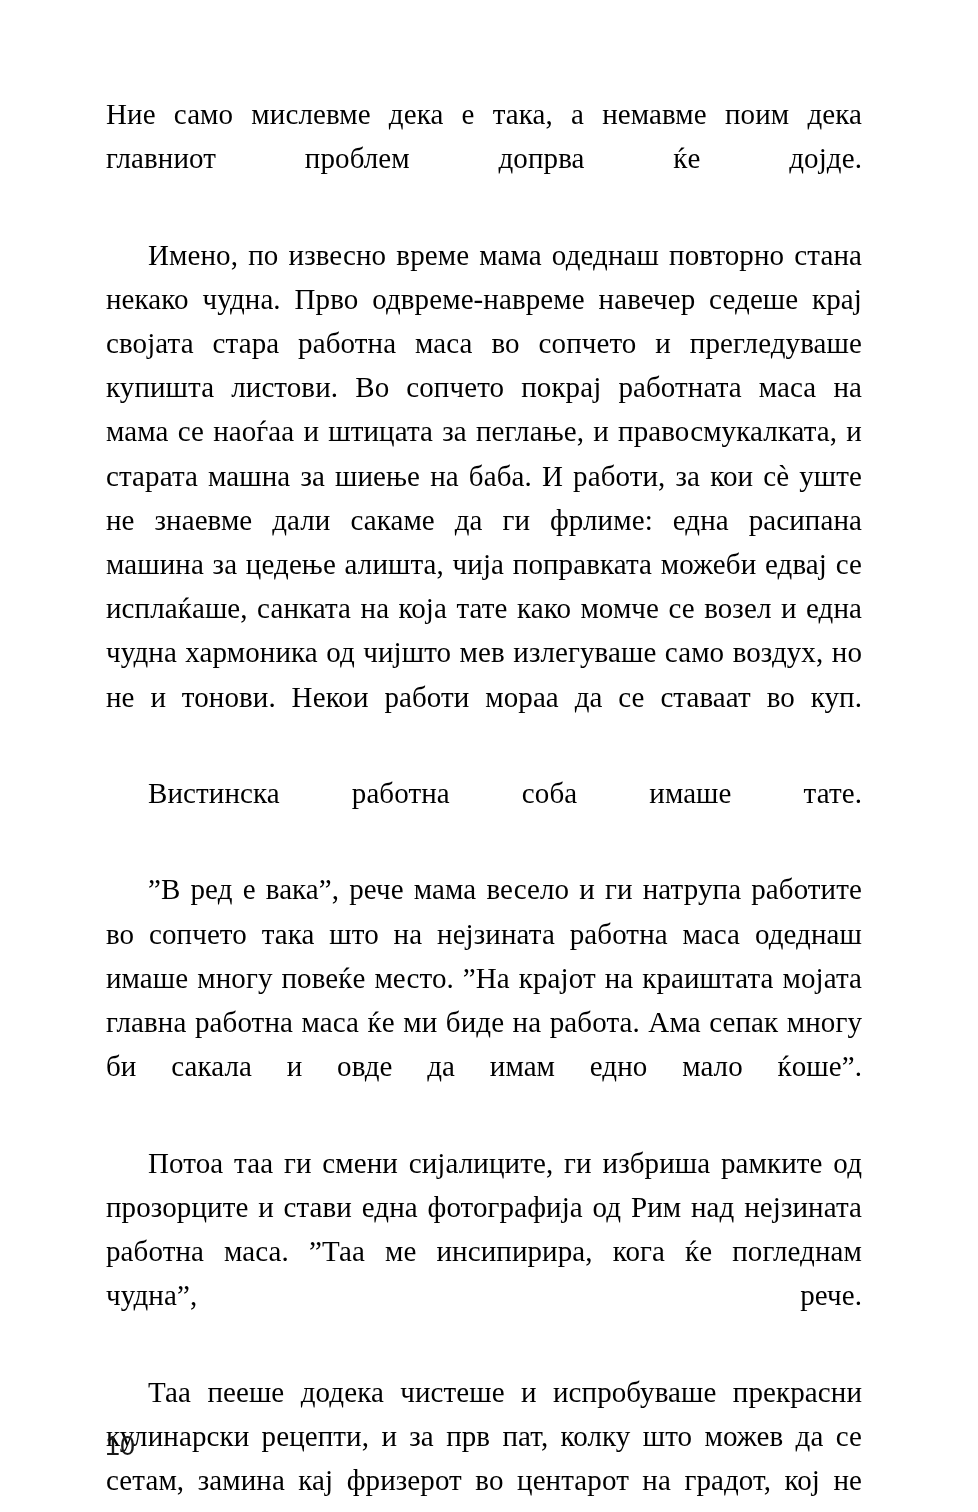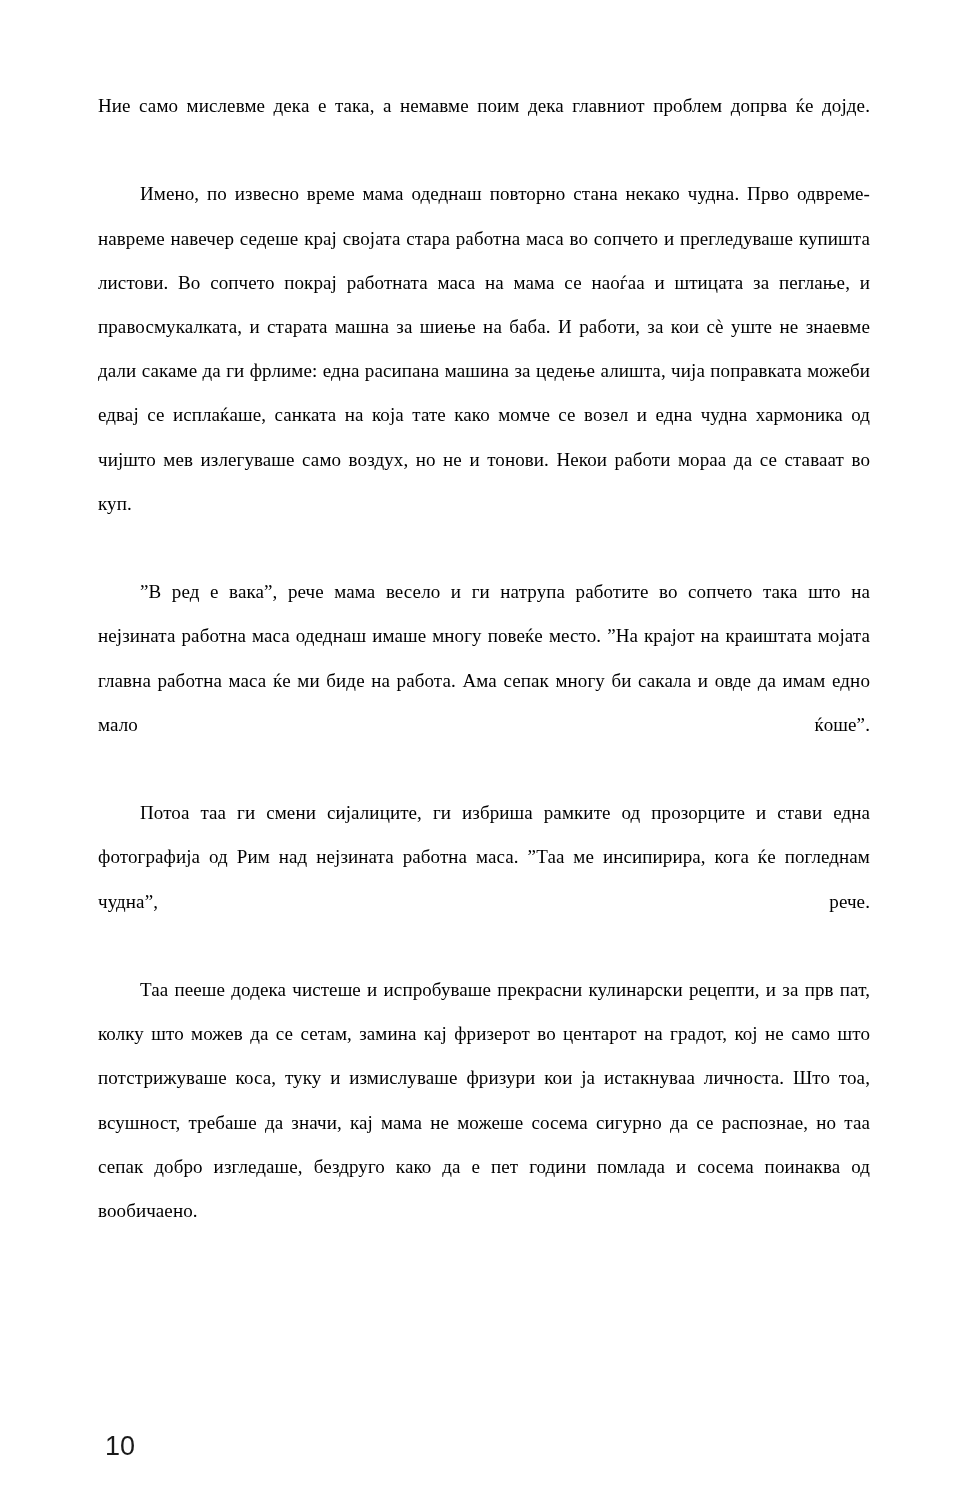--- a/index.html
+++ b/index.html
@@ -26,24 +26,24 @@
   }
 
   .text-block {
     position: absolute;
     left: 98px;
     top: 84px;
     width: 772px;
   }
 
   .para {
-    margin: 0;
+    margin: 8px;
     text-align: justify;
     text-justify: inter-word;
-    font-size: 19px;
+    font-size: 29px;
     line-height: 44.2px;
     letter-spacing: 0.1px;
     word-spacing: 0.4px;
     hyphens: none;
   }
 
   
   .para.indent {
     text-indent: 42px;
   }
@@ -69,20 +69,21 @@
   }
 </style>
 </head>
 <body>
 
 <div class="page">
 
   <div class="text-block">
     <p class="para no-indent">Ние само мислевме дека е така, а немавме поим дека главниот проблем допрва ќе дојде.</p>
     <p class="para indent">Имено, по извесно време мама одеднаш повторно стана некако чудна. Прво одвреме-навреме навечер седеше крај својата стара работна маса во сопчето и прегледуваше купишта листови. Во сопчето покрај работната маса на мама се наоѓаа и штицата за пеглање, и правосмукалката, и старата машна за шиење на баба. И работи, за кои сѐ уште не знаевме дали сакаме да ги фрлиме: една расипана машина за цедење алишта, чија поправката можеби едвај се исплаќаше, санката на која тате како момче се возел и една чудна хармоника од чијшто мев излегуваше само воздух, но не и тонови. Некои работи мораа да се ставаат во куп.</p>
+    <p class="para indent">Вистинска работна соба имаше тате.</p>
     <p class="para indent">”В ред е вака”, рече мама весело и ги натрупа работите во сопчето така што на нејзината работна маса одеднаш имаше многу повеќе место. ”На крајот на краиштата мојата главна работна маса ќе ми биде на работа. Ама сепак многу би сакала и овде да имам едно мало ќоше”.</p>
     <p class="para indent">Потоа таа ги смени сијалиците, ги избриша рамките од прозорците и стави една фотографија од Рим над нејзината работна маса. ”Таа ме инсипирира, кога ќе погледнам чудна”, рече.</p>
     <p class="para indent">Таа пееше додека чистеше и испробуваше прекрасни кулинарски рецепти, и за прв пат, колку што можев да се сетам, замина кај фризерот во центарот на градот, кој не само што потстрижуваше коса, туку и измислуваше фризури кои ја истакнуваа личноста. Што тоа, всушност, требаше да значи, кај мама не можеше сосема сигурно да се распознае, но таа сепак добро изгледаше, бездруго како да е пет години помлада и сосема поинаква од вообичаено.</p>
   </div>
 
   <div class="page-number">10</div>
 
 </div>
 
 </body></html>

